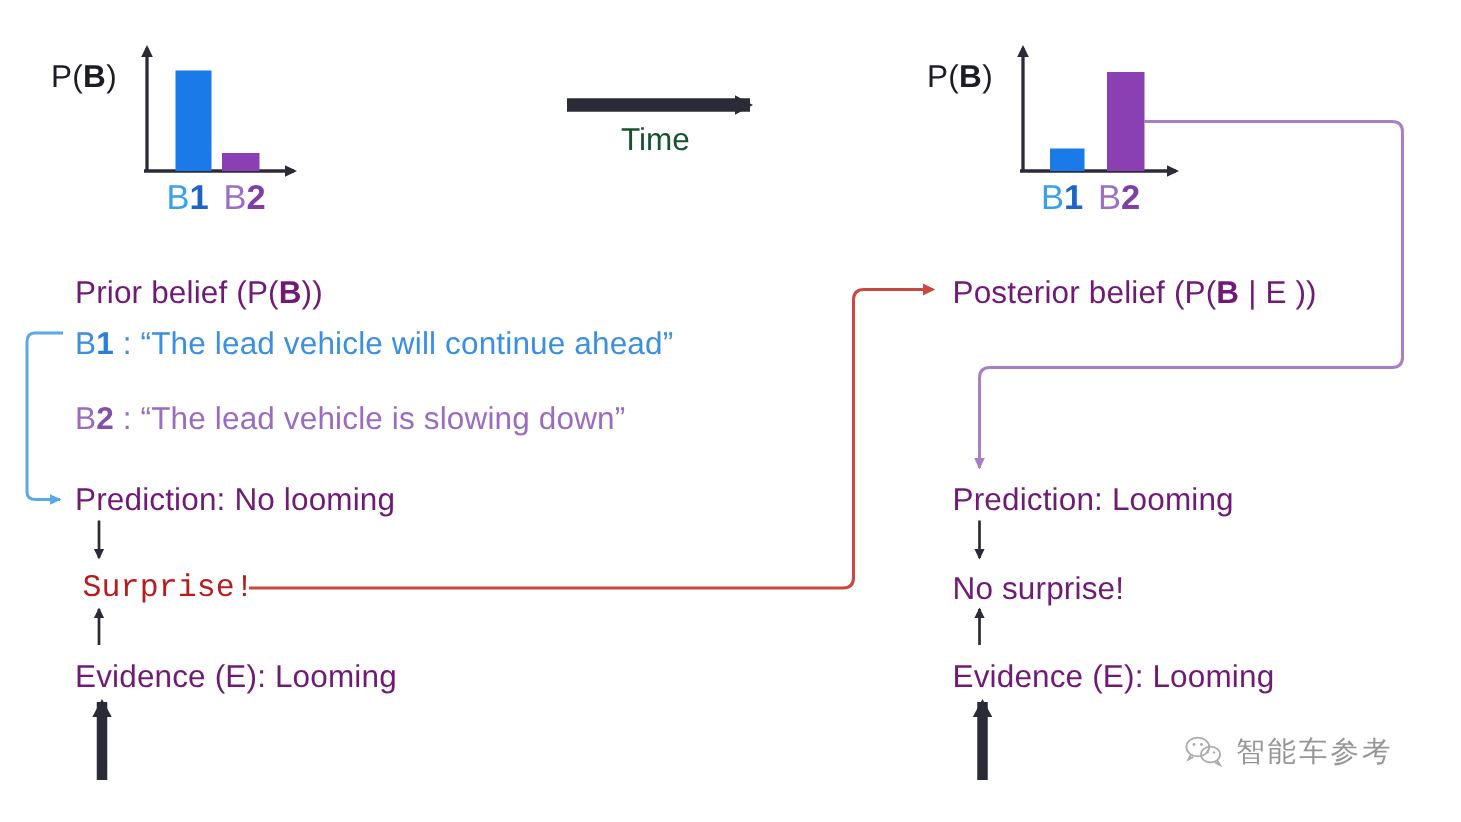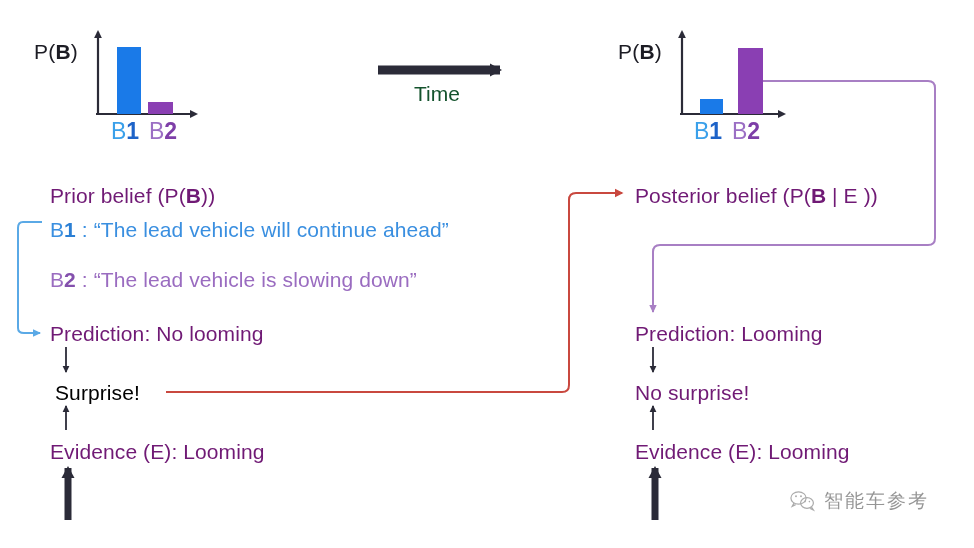--- a/index.html
+++ b/index.html
@@ -38,21 +38,21 @@
   
   .txt{
     position:absolute;font-size:21px;color:#701a75;white-space:nowrap;
     letter-spacing:.1px;
   }
   .txt b{font-weight:700;}
   .txt-blue{color:#3a8fe0;}
   .txt-blue .num{font-weight:700;color:#2b7fd4;}
   .txt-purple{color:#9a6cc0;}
   .txt-purple .num{font-weight:700;color:#8450ad;}
-  .txt-red{color:#000000;}
+  .txt-red{color:#b91c1c;font-family:Liberation Mono, monospace;}
 
   .time-label{
     position:absolute;font-size:21px;color:#14532d;white-space:nowrap;
   }
 
   
   .wm{
     position:absolute;display:flex;align-items:center;gap:8px;
     opacity:.62;
   }

